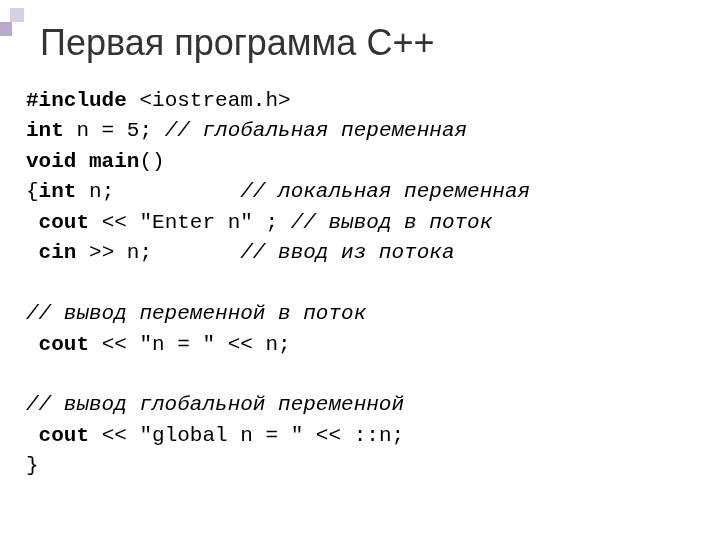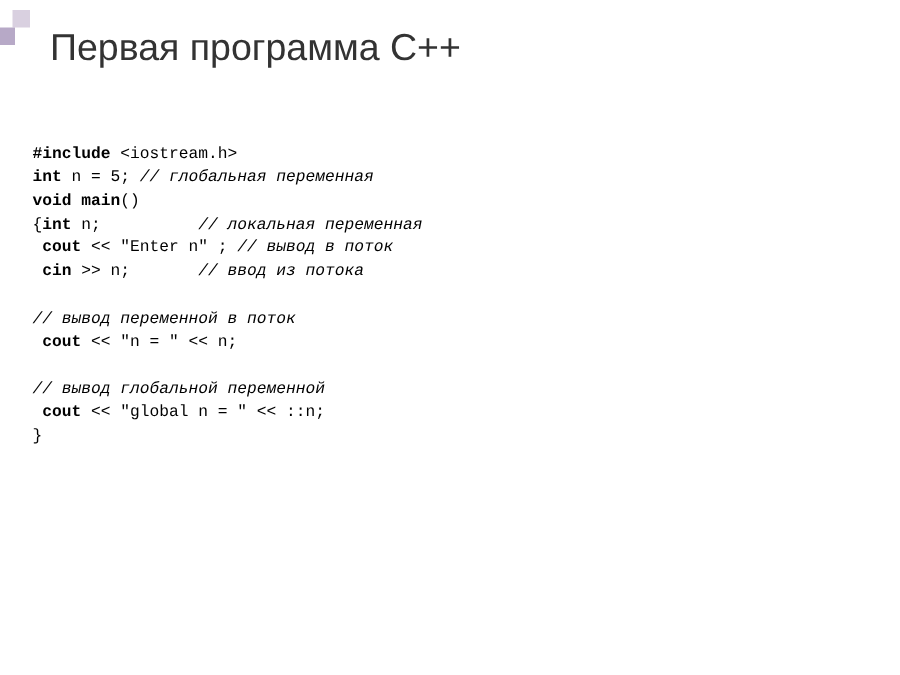--- a/index.html
+++ b/index.html
@@ -29,34 +29,33 @@
     width: 14px;
     height: 14px;
     background: #b7a9c7;
     top: 14px;
     left: 0;
   }
   .title {
     position: absolute;
     top: 22px;
     left: 40px;
-    font-size: 30px;
+    font-size: 36px;
     color: #333333;
     font-weight: normal;
   }
   .code-block {
     position: absolute;
     top: 86px;
     left: 26px;
     font-family: "Courier New", Courier, monospace;
-    font-size: 13px;
+    font-size: 21px;
     line-height: 1.45;
     color: #000000;
     white-space: pre;
-    margin-top: 28px;
   }
   .kw { font-weight: bold; }
   .cm { font-style: italic; }
 </style>
 </head>
 <body>
 
 <div class="corner">
   <div class="sq1"></div>
   <div class="sq2"></div>

